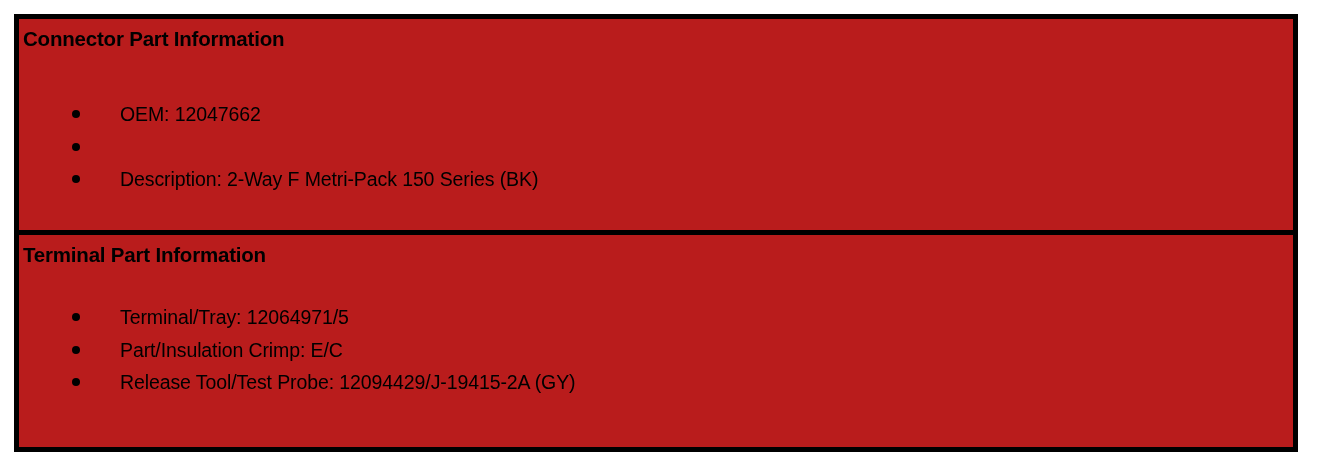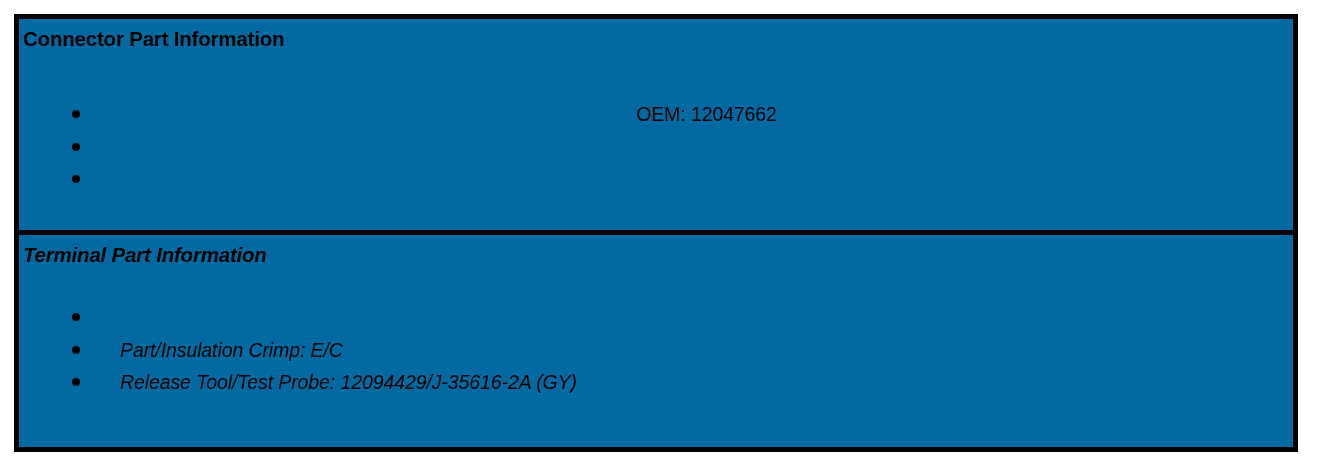--- a/index.html
+++ b/index.html
@@ -24,37 +24,36 @@
 
   
   .part-table {
     position: absolute;
     left: 14px;
     top: 14px;
     width: 1284px;
     height: 438px;
     box-sizing: border-box;
     border: 5px solid #000000;
-    background: #0369a1;
+    background: #b91c1c;
   }
 
   .part-section {
     position: relative;
     box-sizing: border-box;
     width: 100%;
   }
 
   .part-section.section-top {
     height: 211px;
   }
 
   .part-section.section-bottom {
     height: 217px;
     border-top: 5px solid #000000;
-    font-style: italic;
   }
 
   .section-heading {
     position: absolute;
     left: 4px;
     top: 8px;
     font-size: 20.5px;
     font-weight: bold;
     letter-spacing: -0.2px;
     line-height: 24px;
@@ -64,21 +63,21 @@
   .bullet-list {
     position: absolute;
     left: 0;
     top: 0;
     margin: 0;
     padding: 0;
     list-style: none;
     width: 100%;
   }
 
-  .section-top .bullet-list { top: 79px; text-align: center; }
+  .section-top .bullet-list { top: 79px; }
   .section-bottom .bullet-list { top: 66px; }
 
   .bullet-item {
     position: relative;
     height: 32.5px;
     line-height: 32.5px;
     padding-left: 101px;
     font-size: 19.5px;
     letter-spacing: -0.1px;
     white-space: nowrap;
@@ -112,36 +111,38 @@
       <ul class="bullet-list">
         <li class="bullet-item">
           <span class="bullet-marker"></span>
           <span class="bullet-text">OEM: 12047662</span>
         </li>
         <li class="bullet-item">
           <span class="bullet-marker"></span>
         </li>
         <li class="bullet-item">
           <span class="bullet-marker"></span>
+          <span class="bullet-text">Description: 2-Way F Metri-Pack 150 Series (BK)</span>
         </li>
       </ul>
     </div>
 
     <div class="part-section section-bottom">
       <div class="section-heading">Terminal Part Information</div>
 
       <ul class="bullet-list">
         <li class="bullet-item">
           <span class="bullet-marker"></span>
+          <span class="bullet-text">Terminal/Tray: 12064971/5</span>
         </li>
         <li class="bullet-item">
           <span class="bullet-marker"></span>
           <span class="bullet-text">Part/Insulation Crimp: E/C</span>
         </li>
         <li class="bullet-item">
           <span class="bullet-marker"></span>
-          <span class="bullet-text">Release Tool/Test Probe: 12094429/J-35616-2A (GY)</span>
+          <span class="bullet-text">Release Tool/Test Probe: 12094429/J-19415-2A (GY)</span>
         </li>
       </ul>
     </div>
 
   </div>
 </div>
 
 </body></html>

